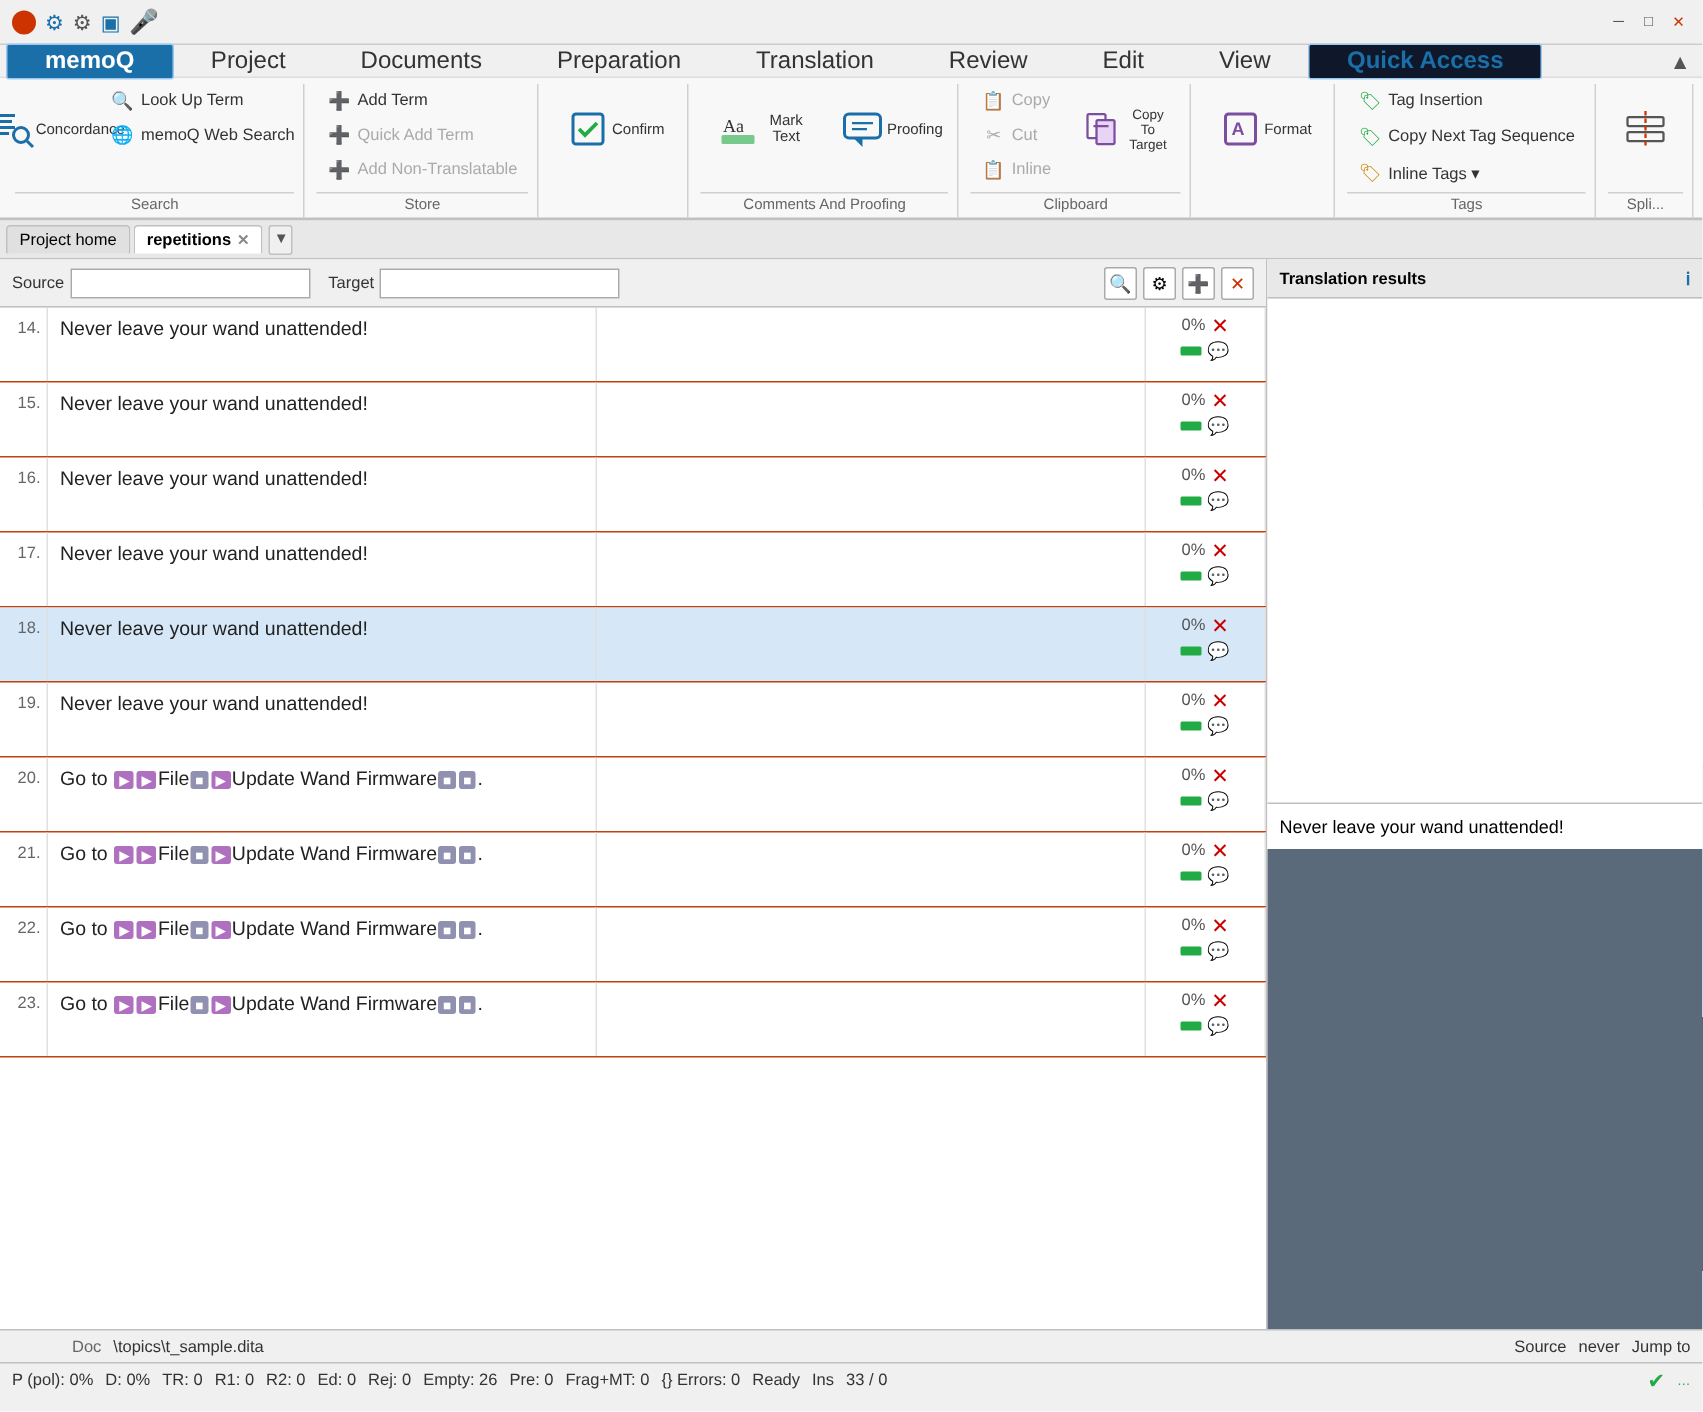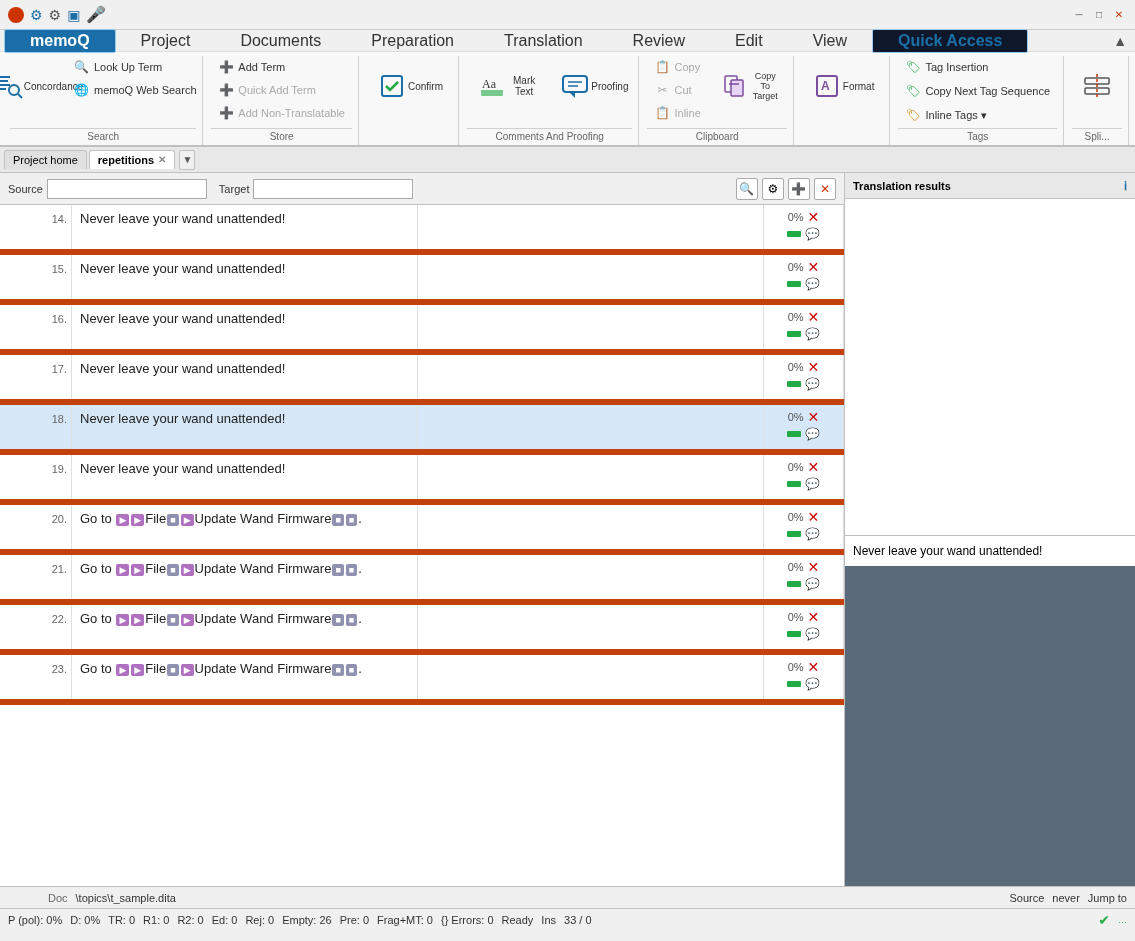--- a/index.html
+++ b/index.html
@@ -43,21 +43,21 @@
     #main-content { display: flex; height: calc(941px - 30px - 22px - 106px - 26px - 22px - 22px); }
 
     
     #translation-area { flex: 1; display: flex; flex-direction: column; background: white; border-right: 1px solid #c0c0c0; overflow: hidden; }
     #table-header { display: flex; align-items: center; background: #f0f0f0; border-bottom: 1px solid #c0c0c0; padding: 4px 8px; gap: 4px; height: 32px; }
     .search-label { font-size: 11px; color: #333; }
     .search-input { height: 20px; border: 1px solid #aaa; padding: 1px 4px; font-size: 11px; width: 160px; }
     .table-icon-btn { width: 22px; height: 22px; border: 1px solid #aaa; background: white; cursor: pointer; display: flex; align-items: center; justify-content: center; border-radius: 2px; font-size: 12px; }
 
     #translation-table { flex: 1; overflow-y: auto; }
-    .seg-row { display: flex; border-bottom: 6px solid #c2410c; min-height: 50px; padding-left: 40px; }
+    .seg-row { display: flex; border-bottom: 1px solid #c2410c; min-height: 50px; }
     .seg-row.selected { background: #d6e8f8; }
     .seg-num { width: 32px; min-width: 32px; padding: 8px 4px; text-align: right; color: #666; font-size: 11px; border-right: 1px solid #e0e0e0; display: flex; align-items: flex-start; justify-content: flex-end; }
     .seg-source { flex: 1; padding: 6px 8px; font-size: 13px; color: #222; border-right: 1px solid #e0e0e0; }
     .seg-target { flex: 1; padding: 6px 8px; font-size: 13px; color: #444; border-right: 1px solid #e0e0e0; }
     .seg-status { width: 80px; min-width: 80px; padding: 4px; display: flex; flex-direction: column; align-items: center; gap: 2px; border-right: 1px solid #e0e0e0; }
     .seg-pct { font-size: 11px; color: #555; }
     .seg-actions { display: flex; gap: 4px; align-items: center; }
     .seg-x { color: #cc0000; cursor: pointer; font-size: 14px; }
     .seg-bar { width: 14px; height: 6px; background: #22aa44; border-radius: 1px; }
     .seg-comment { color: #4488cc; font-size: 12px; cursor: pointer; }

